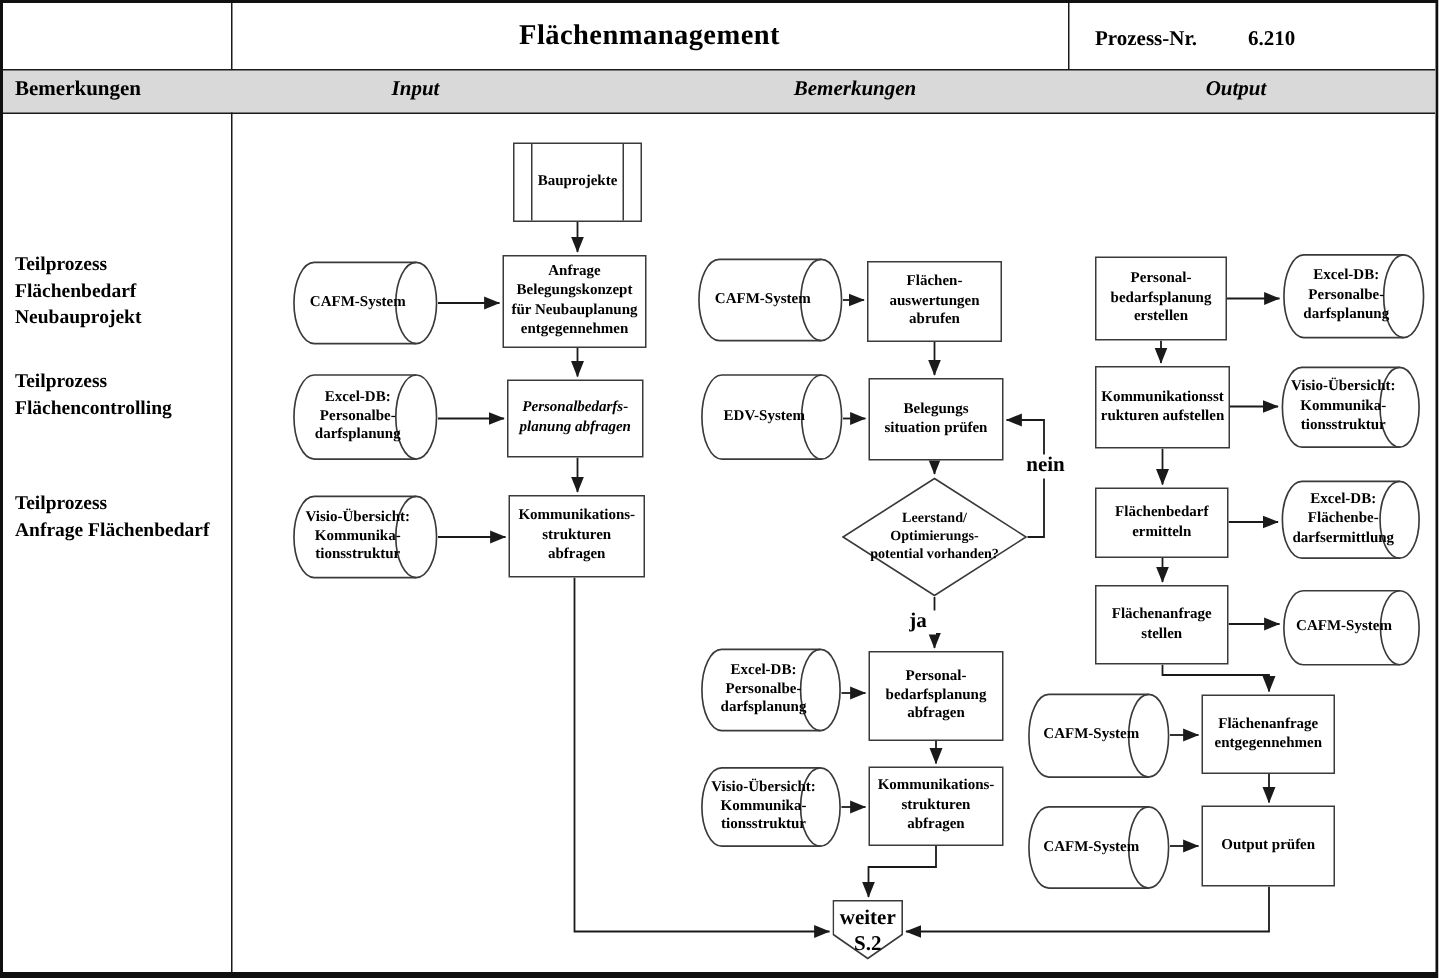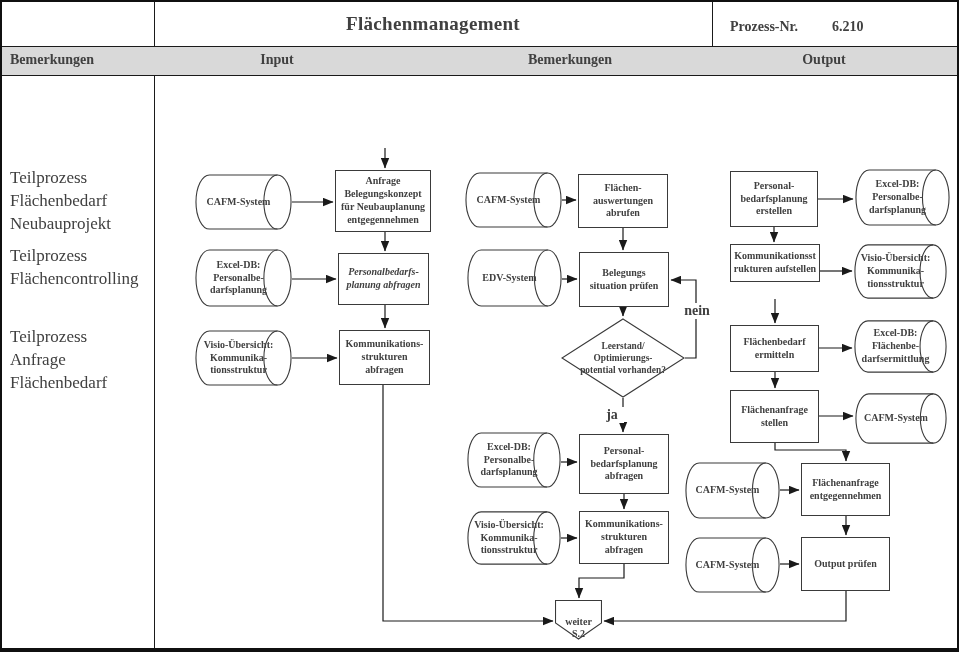--- a/index.html
+++ b/index.html
@@ -1,47 +1,47 @@
 <!DOCTYPE html>
 <html><head>
 <meta charset="utf-8">
 <style>
   html,body{margin:0;padding:0;background:#fff;}
   .page{
     position:relative;width:959px;height:652px;box-sizing:border-box;
     background:#fff;border:2px solid #101010;border-bottom-width:4px;
-    font-family:"Liberation Serif","DejaVu Serif",serif;color:#404040;
+    font-family:"Liberation Serif","DejaVu Serif",serif;color:#000000;
     overflow:hidden;
   }
   
   .title-text{position:absolute;left:152px;top:11px;width:558px;text-align:center;
     font-size:19px;font-weight:bold;letter-spacing:.3px;}
   .proc-label{position:absolute;left:728px;top:17px;font-size:14px;font-weight:bold;}
   .proc-num{position:absolute;left:830px;top:17px;font-size:14px;font-weight:bold;}
   .vline{position:absolute;width:1px;background:#1a1a1a;}
   .band{position:absolute;left:0;top:44px;width:955px;height:28px;background:#d9d9d9;
     border-top:1px solid #1a1a1a;border-bottom:1px solid #1a1a1a;}
   .colhdr{position:absolute;top:50px;font-size:14px;font-weight:bold;}
-  .colhdr.center{transform:translateX(-50%);}
+  .colhdr.center{transform:translateX(-50%);font-style:italic;}
   
-  .remark{position:absolute;left:8px;width:142px;font-size:17px;font-weight:normal;
+  .remark{position:absolute;left:8px;width:142px;font-size:13px;font-weight:bold;
     line-height:1.35;white-space:pre-line;}
   
   .node{position:absolute;display:flex;align-items:center;justify-content:center;
     text-align:center;font-weight:bold;font-size:10px;line-height:1.28;
     white-space:pre-line;box-sizing:border-box;}
   .box{border:1px solid #3a3a3a;background:#fff;padding:1px 2px;}
   .predef{border:1px solid #3a3a3a;background:#fff;}
   .predef::before,.predef::after{content:"";position:absolute;top:0;bottom:0;width:1px;background:#3a3a3a;}
   .predef::before{left:11px;} .predef::after{right:11px;}
   .shape-svg{position:absolute;left:0;top:0;width:100%;height:100%;}
   .node .lbl{position:relative;z-index:1;}
   .cyl .lbl{padding:0 14px 0 4px;}
   .diamond{font-size:9.4px;}
-  .offpage{font-size:10px;line-height:1.2;align-items:flex-end;padding-top:5px;}
+  .offpage{font-size:14px;line-height:1.2;align-items:flex-start;padding-top:5px;}
   .edge-lbl{position:absolute;font-size:14px;font-weight:bold;background:#fff;
     text-align:center;z-index:2;padding:0 1px;}
   .connectors{position:absolute;left:0;top:0;width:955px;height:648px;pointer-events:none;}
 </style>
 </head>
 <body>
 
 <div class="page">
 
   <div class="vline" style="left:152px;top:0;height:44px;"></div>
@@ -101,20 +101,23 @@
       <path d="M778,488 L797,488" marker-end="url(#arr)"></path>
       <path d="M844,514 L844,533" marker-end="url(#arr)"></path>
       <path d="M778,562 L797,562" marker-end="url(#arr)"></path>
       <path d="M844,589 L844,619 L602,619" marker-end="url(#arr)"></path>
     </g>
   </svg>
 
   <div class="edge-lbl" style="left:676px;top:301px;width:36px;">nein</div>
   <div class="edge-lbl" style="left:598px;top:405px;width:22px;">ja</div>
 
+  <div class="node predef" style="left:340px;top:93px;width:86px;height:53px;">
+    <span class="lbl">Bauprojekte</span>
+  </div>
 
   <div class="node cyl" style="left:193px;top:172px;width:97px;height:56px;">
     <svg class="shape-svg" viewBox="0 0 100 60" preserveAspectRatio="none">
         <path d="M15,1 A14,29 0 0 0 15,59 L85,59 A14,29 0 0 0 85,1 Z" fill="#fff" stroke="#3a3a3a" stroke-width="1.1" vector-effect="non-scaling-stroke"></path>
         <path d="M85,1 A14,29 0 0 0 85,59" fill="none" stroke="#3a3a3a" stroke-width="1.1" vector-effect="non-scaling-stroke"></path>
       </svg>
     <span class="lbl">CAFM-System</span>
   </div>
   <div class="node box" style="left:333px;top:168px;width:96px;height:62px;">
     <span class="lbl">Anfrage
@@ -166,21 +169,21 @@
     <span class="lbl">Belegungs
 situation prüfen</span>
   </div>
   <div class="node cyl" style="left:465px;top:247px;width:95px;height:58px;">
     <svg class="shape-svg" viewBox="0 0 100 60" preserveAspectRatio="none">
         <path d="M15,1 A14,29 0 0 0 15,59 L85,59 A14,29 0 0 0 85,1 Z" fill="#fff" stroke="#3a3a3a" stroke-width="1.1" vector-effect="non-scaling-stroke"></path>
         <path d="M85,1 A14,29 0 0 0 85,59" fill="none" stroke="#3a3a3a" stroke-width="1.1" vector-effect="non-scaling-stroke"></path>
       </svg>
     <span class="lbl">EDV-System</span>
   </div>
-  <div class="node box" style="left:728px;top:242px;width:90px;height:38px;">
+  <div class="node box" style="left:728px;top:242px;width:90px;height:55px;">
     <span class="lbl">Kommunikationsst
 rukturen aufstellen</span>
   </div>
   <div class="node cyl" style="left:852px;top:242px;width:93px;height:55px;">
     <svg class="shape-svg" viewBox="0 0 100 60" preserveAspectRatio="none">
         <path d="M15,1 A14,29 0 0 0 15,59 L85,59 A14,29 0 0 0 85,1 Z" fill="#fff" stroke="#3a3a3a" stroke-width="1.1" vector-effect="non-scaling-stroke"></path>
         <path d="M85,1 A14,29 0 0 0 85,59" fill="none" stroke="#3a3a3a" stroke-width="1.1" vector-effect="non-scaling-stroke"></path>
       </svg>
     <span class="lbl">Visio-Übersicht:
 Kommunika-

